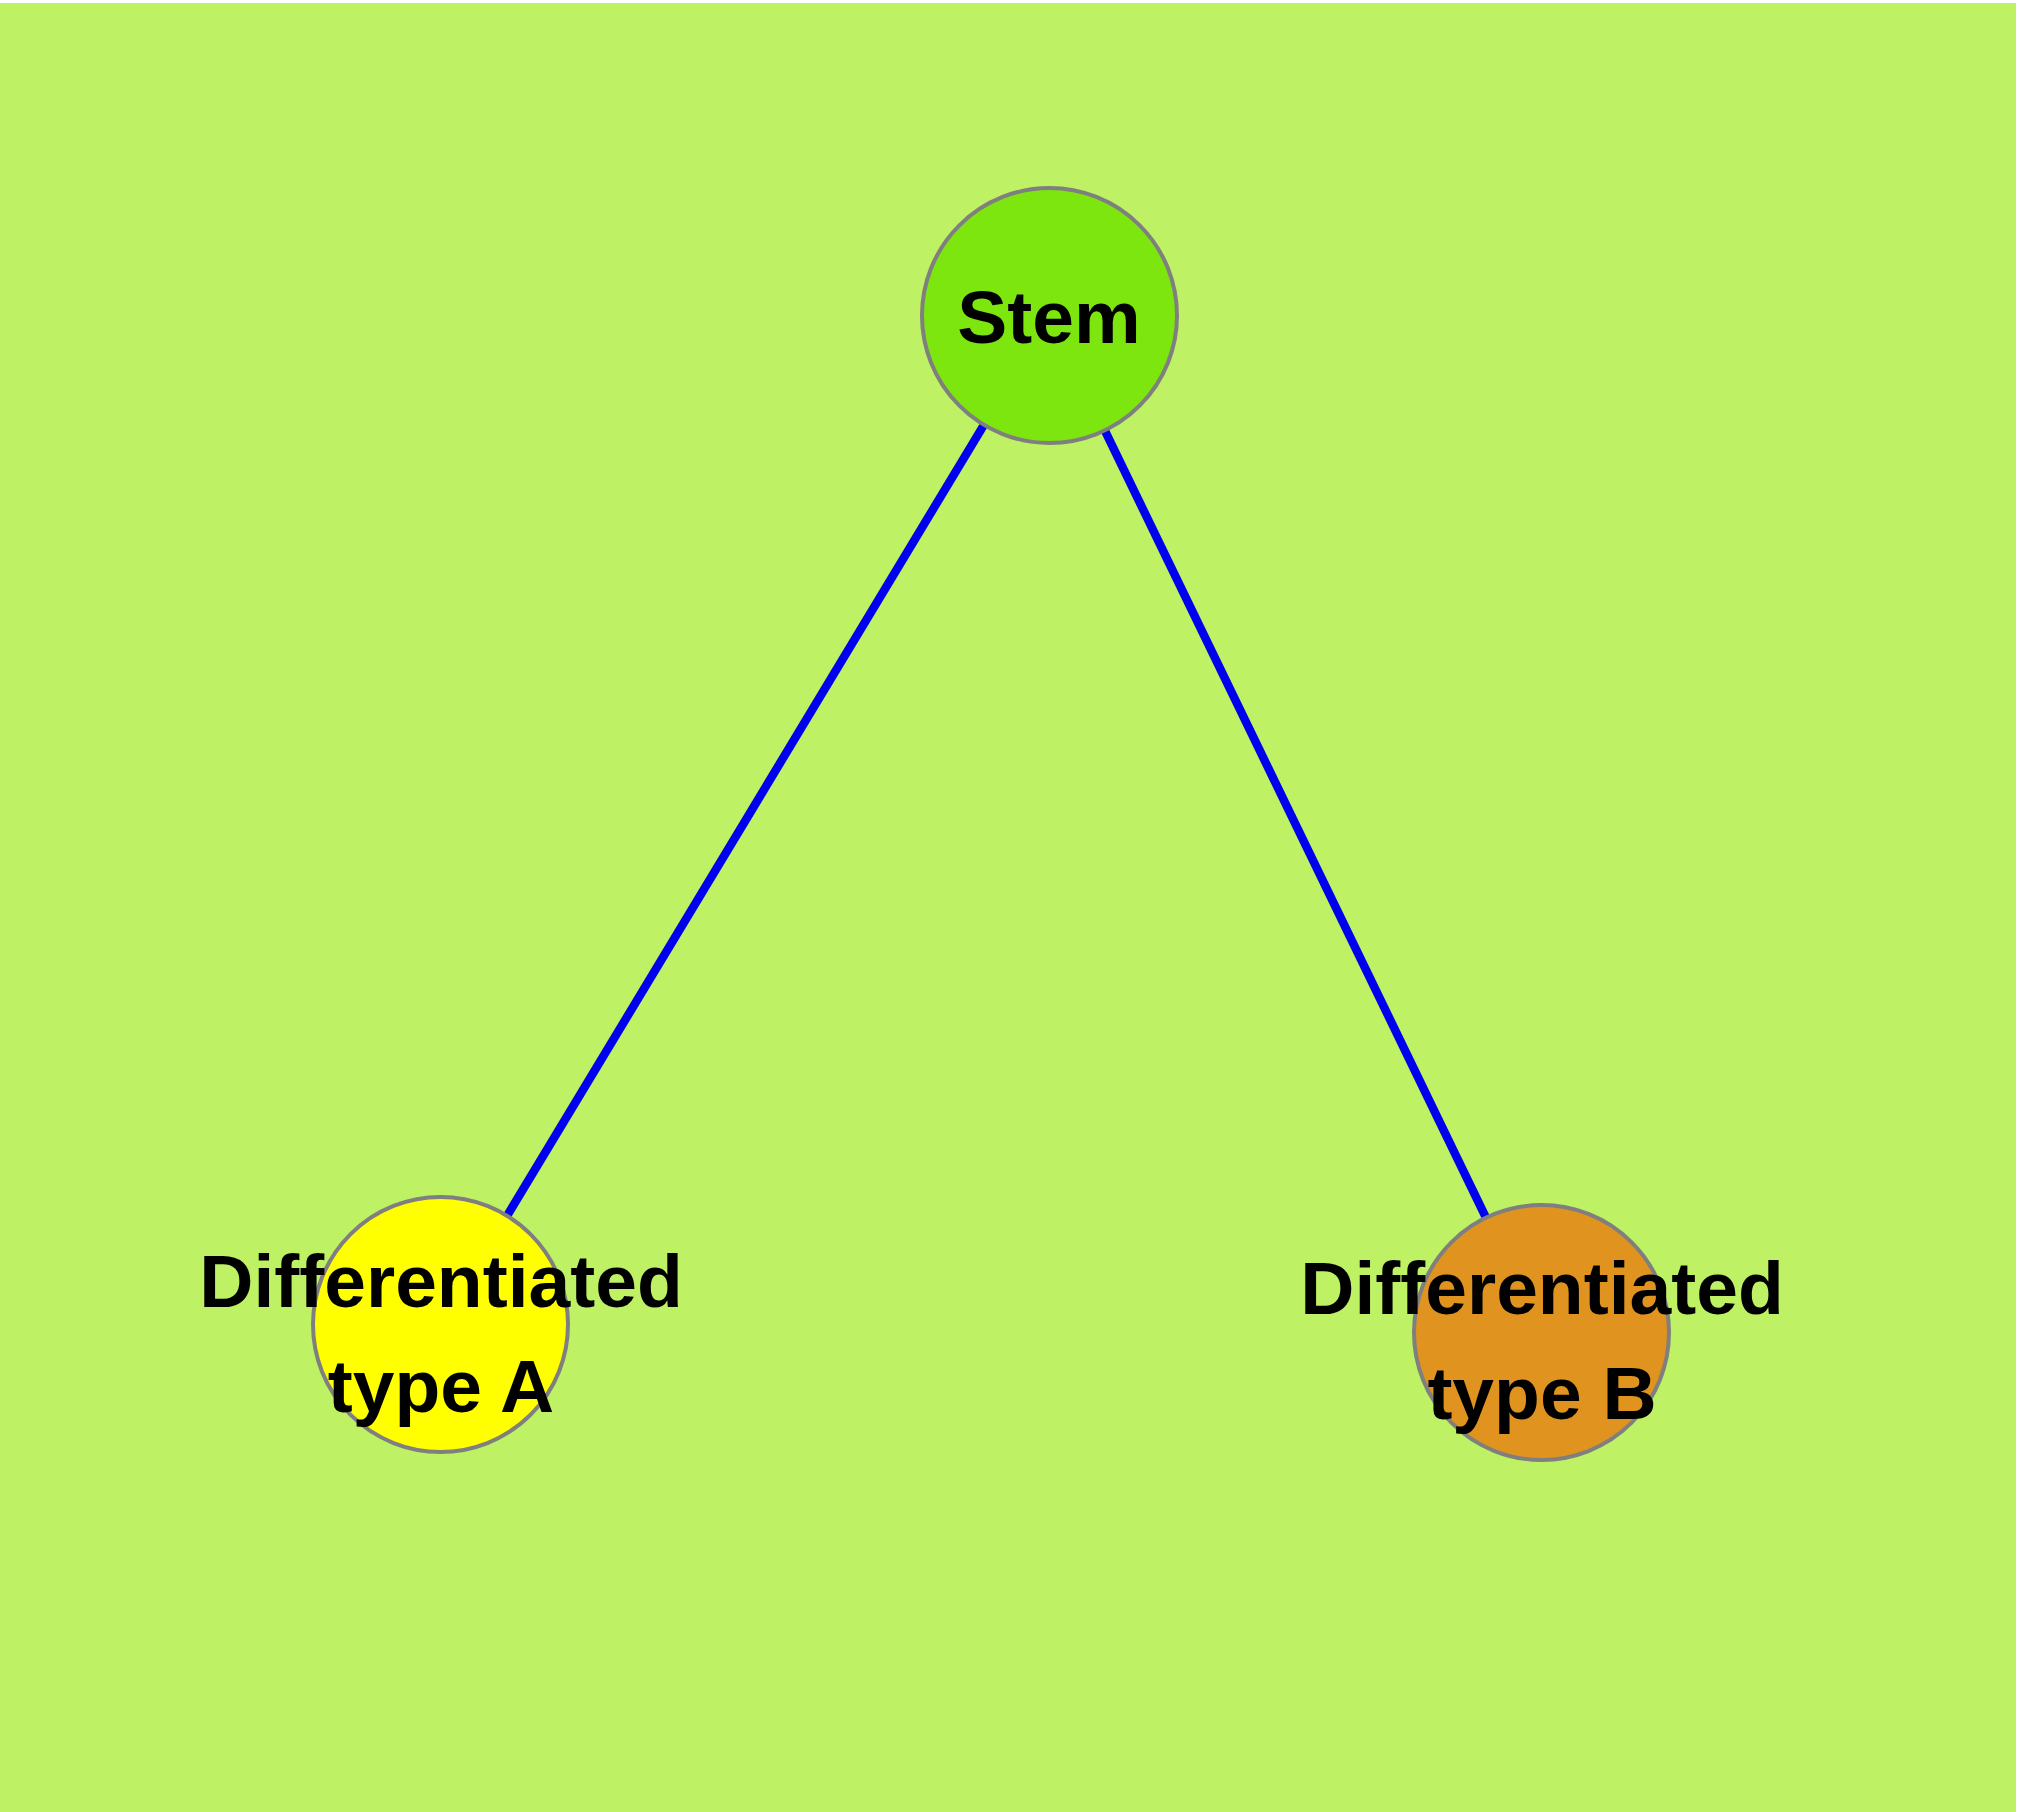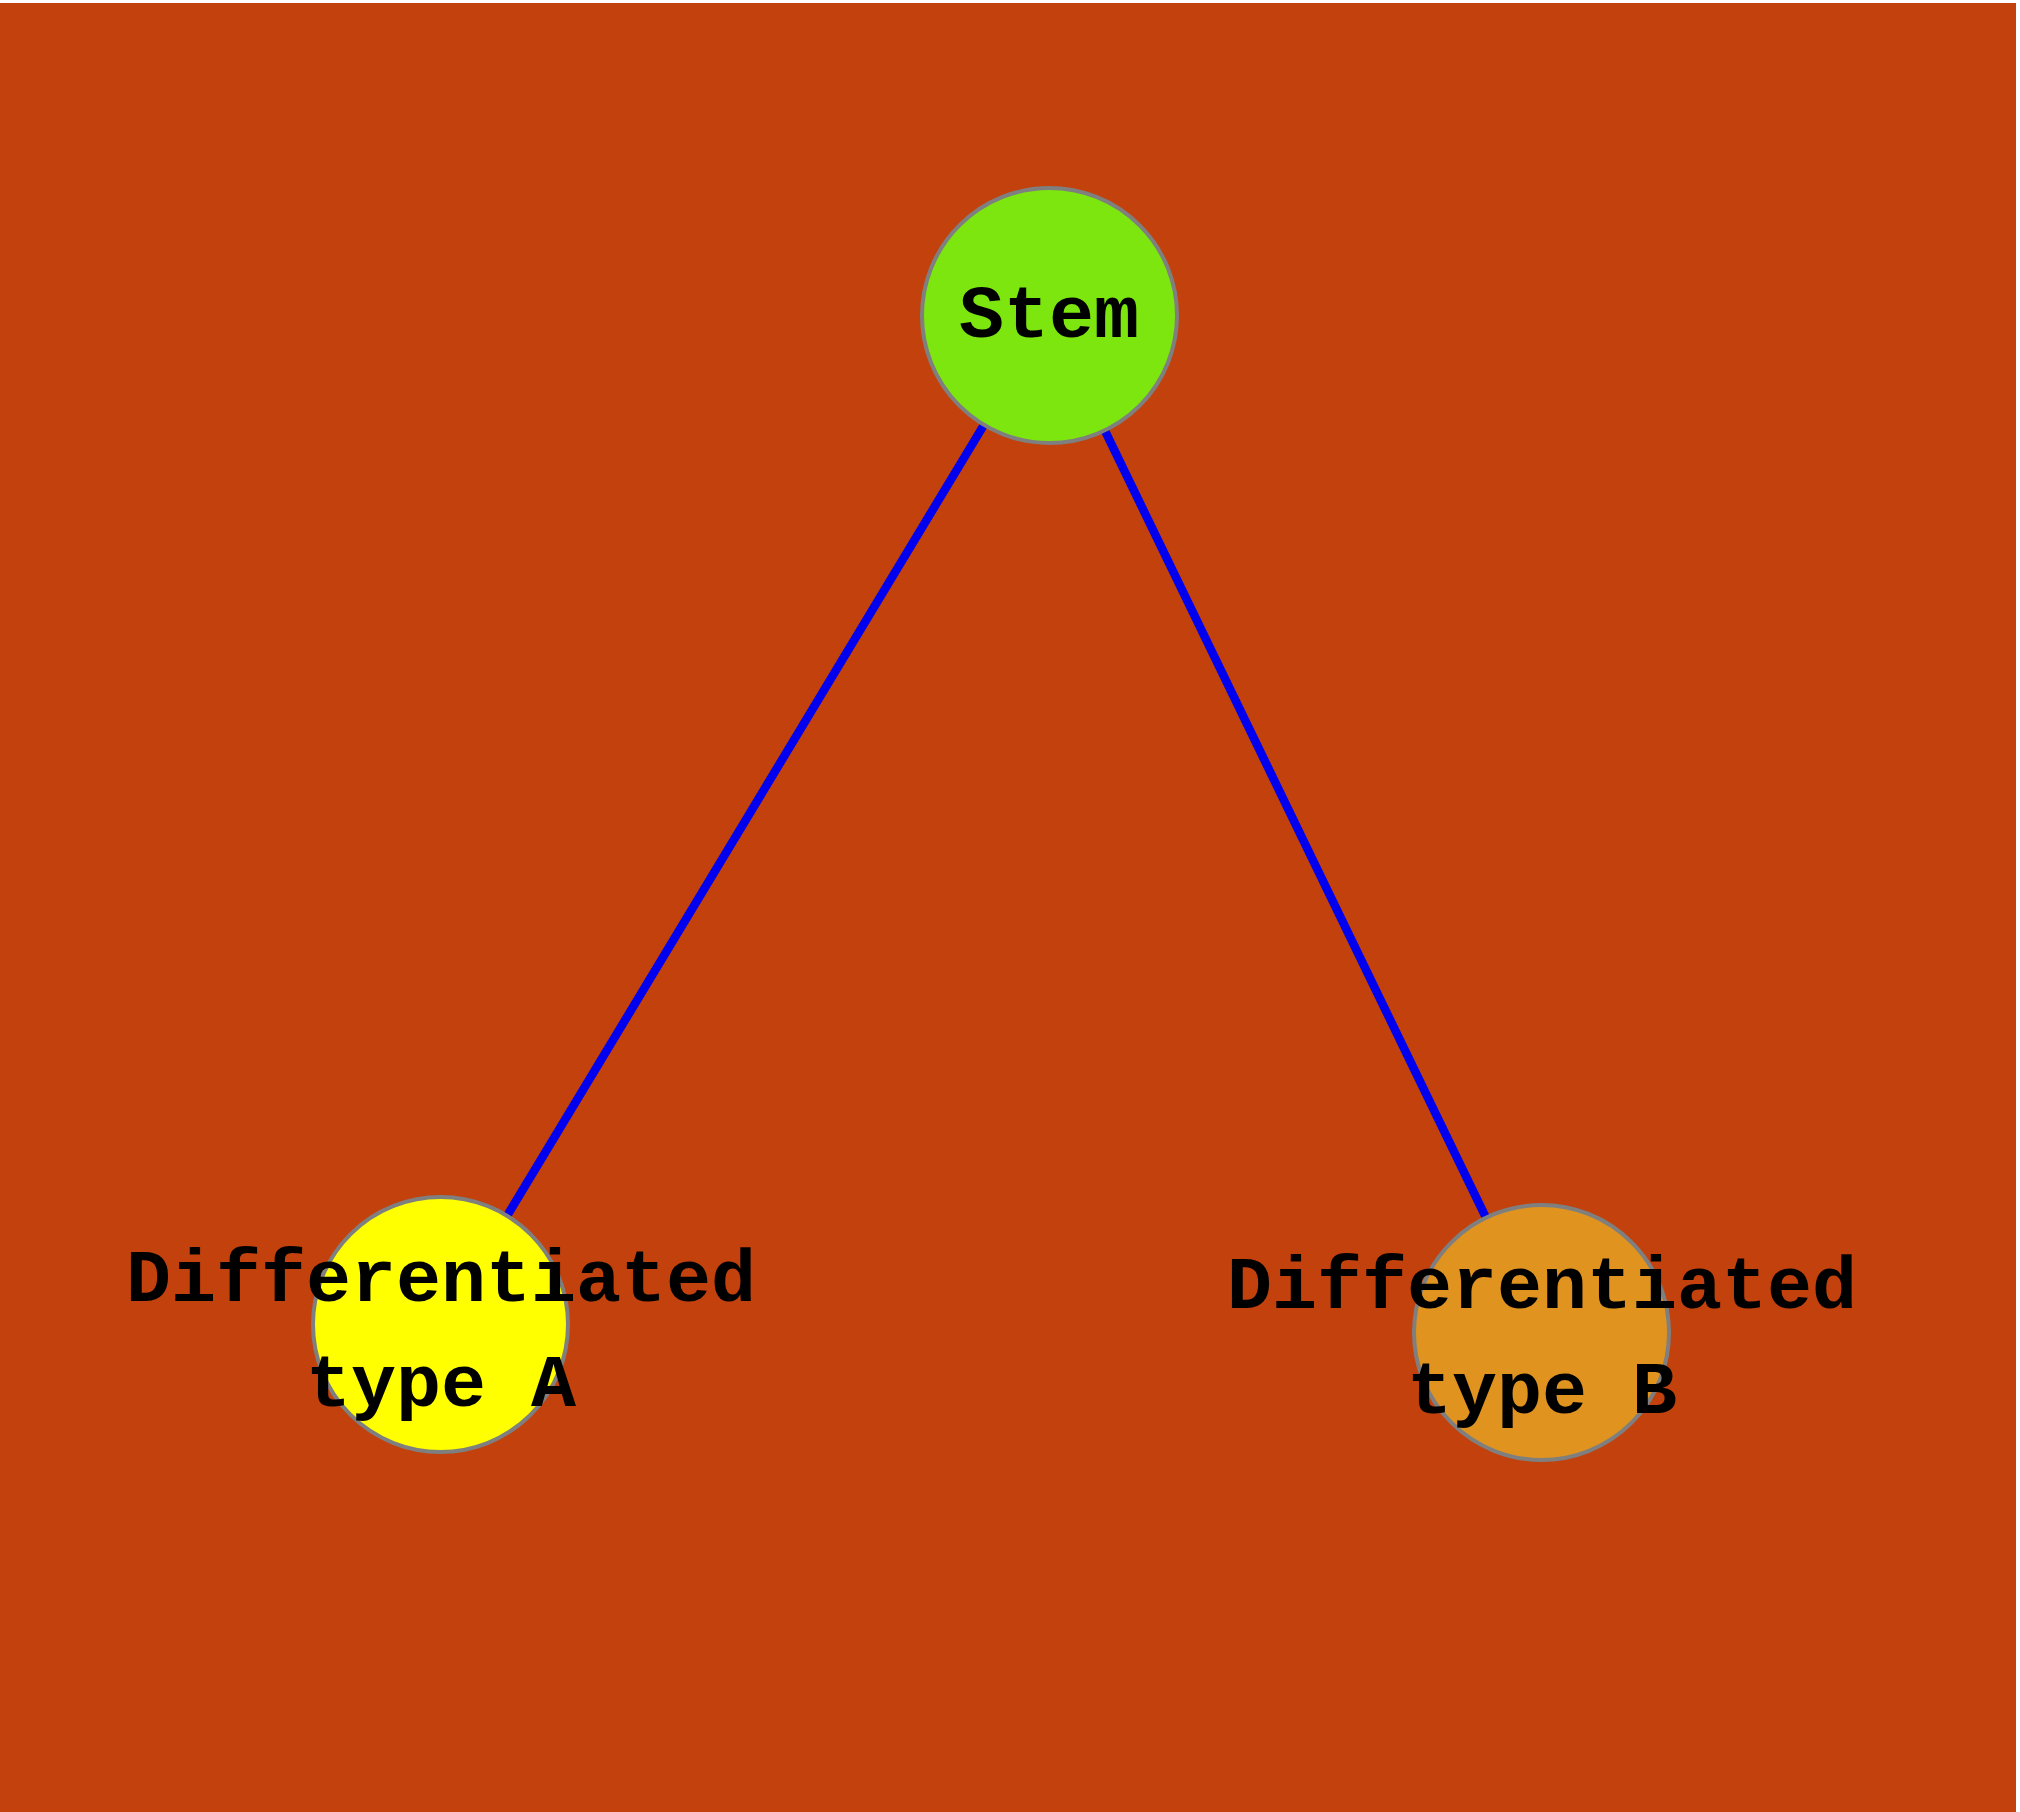--- a/index.html
+++ b/index.html
@@ -51,21 +51,21 @@
     line-height: 105px;
     text-align: center;
     white-space: pre-line;
     pointer-events: none;
   }
 </style>
 </head>
 <body>
 
 <div class="page">
-  <div class="canvas" style="background: #c2410c; font-family: Liberation Mono, monospace;">
+  <div class="canvas" style="background: #bef264;">
 
     <svg class="edges" viewBox="0 0 2384 2138">
       <line x1="1238" y1="373" x2="520" y2="1564" stroke="#0000EE"></line>
       <line x1="1238" y1="373" x2="1819" y2="1573" stroke="#0000EE"></line>
     </svg>
 
     <div class="node" style="left: 920px; top: 183px; height: 259px; width: 259px; background: rgb(125, 230, 15); border-color: rgb(127, 127, 127);"></div>
     <div class="node" style="left: 311px; top: 1192px; height: 259px; width: 259px; background: rgb(255, 255, 0); border-color: rgb(127, 127, 127);"></div>
     <div class="node" style="left: 1412px; top: 1200px; height: 259px; width: 259px; background: rgb(224, 148, 31); border-color: rgb(127, 127, 127);"></div>
 

